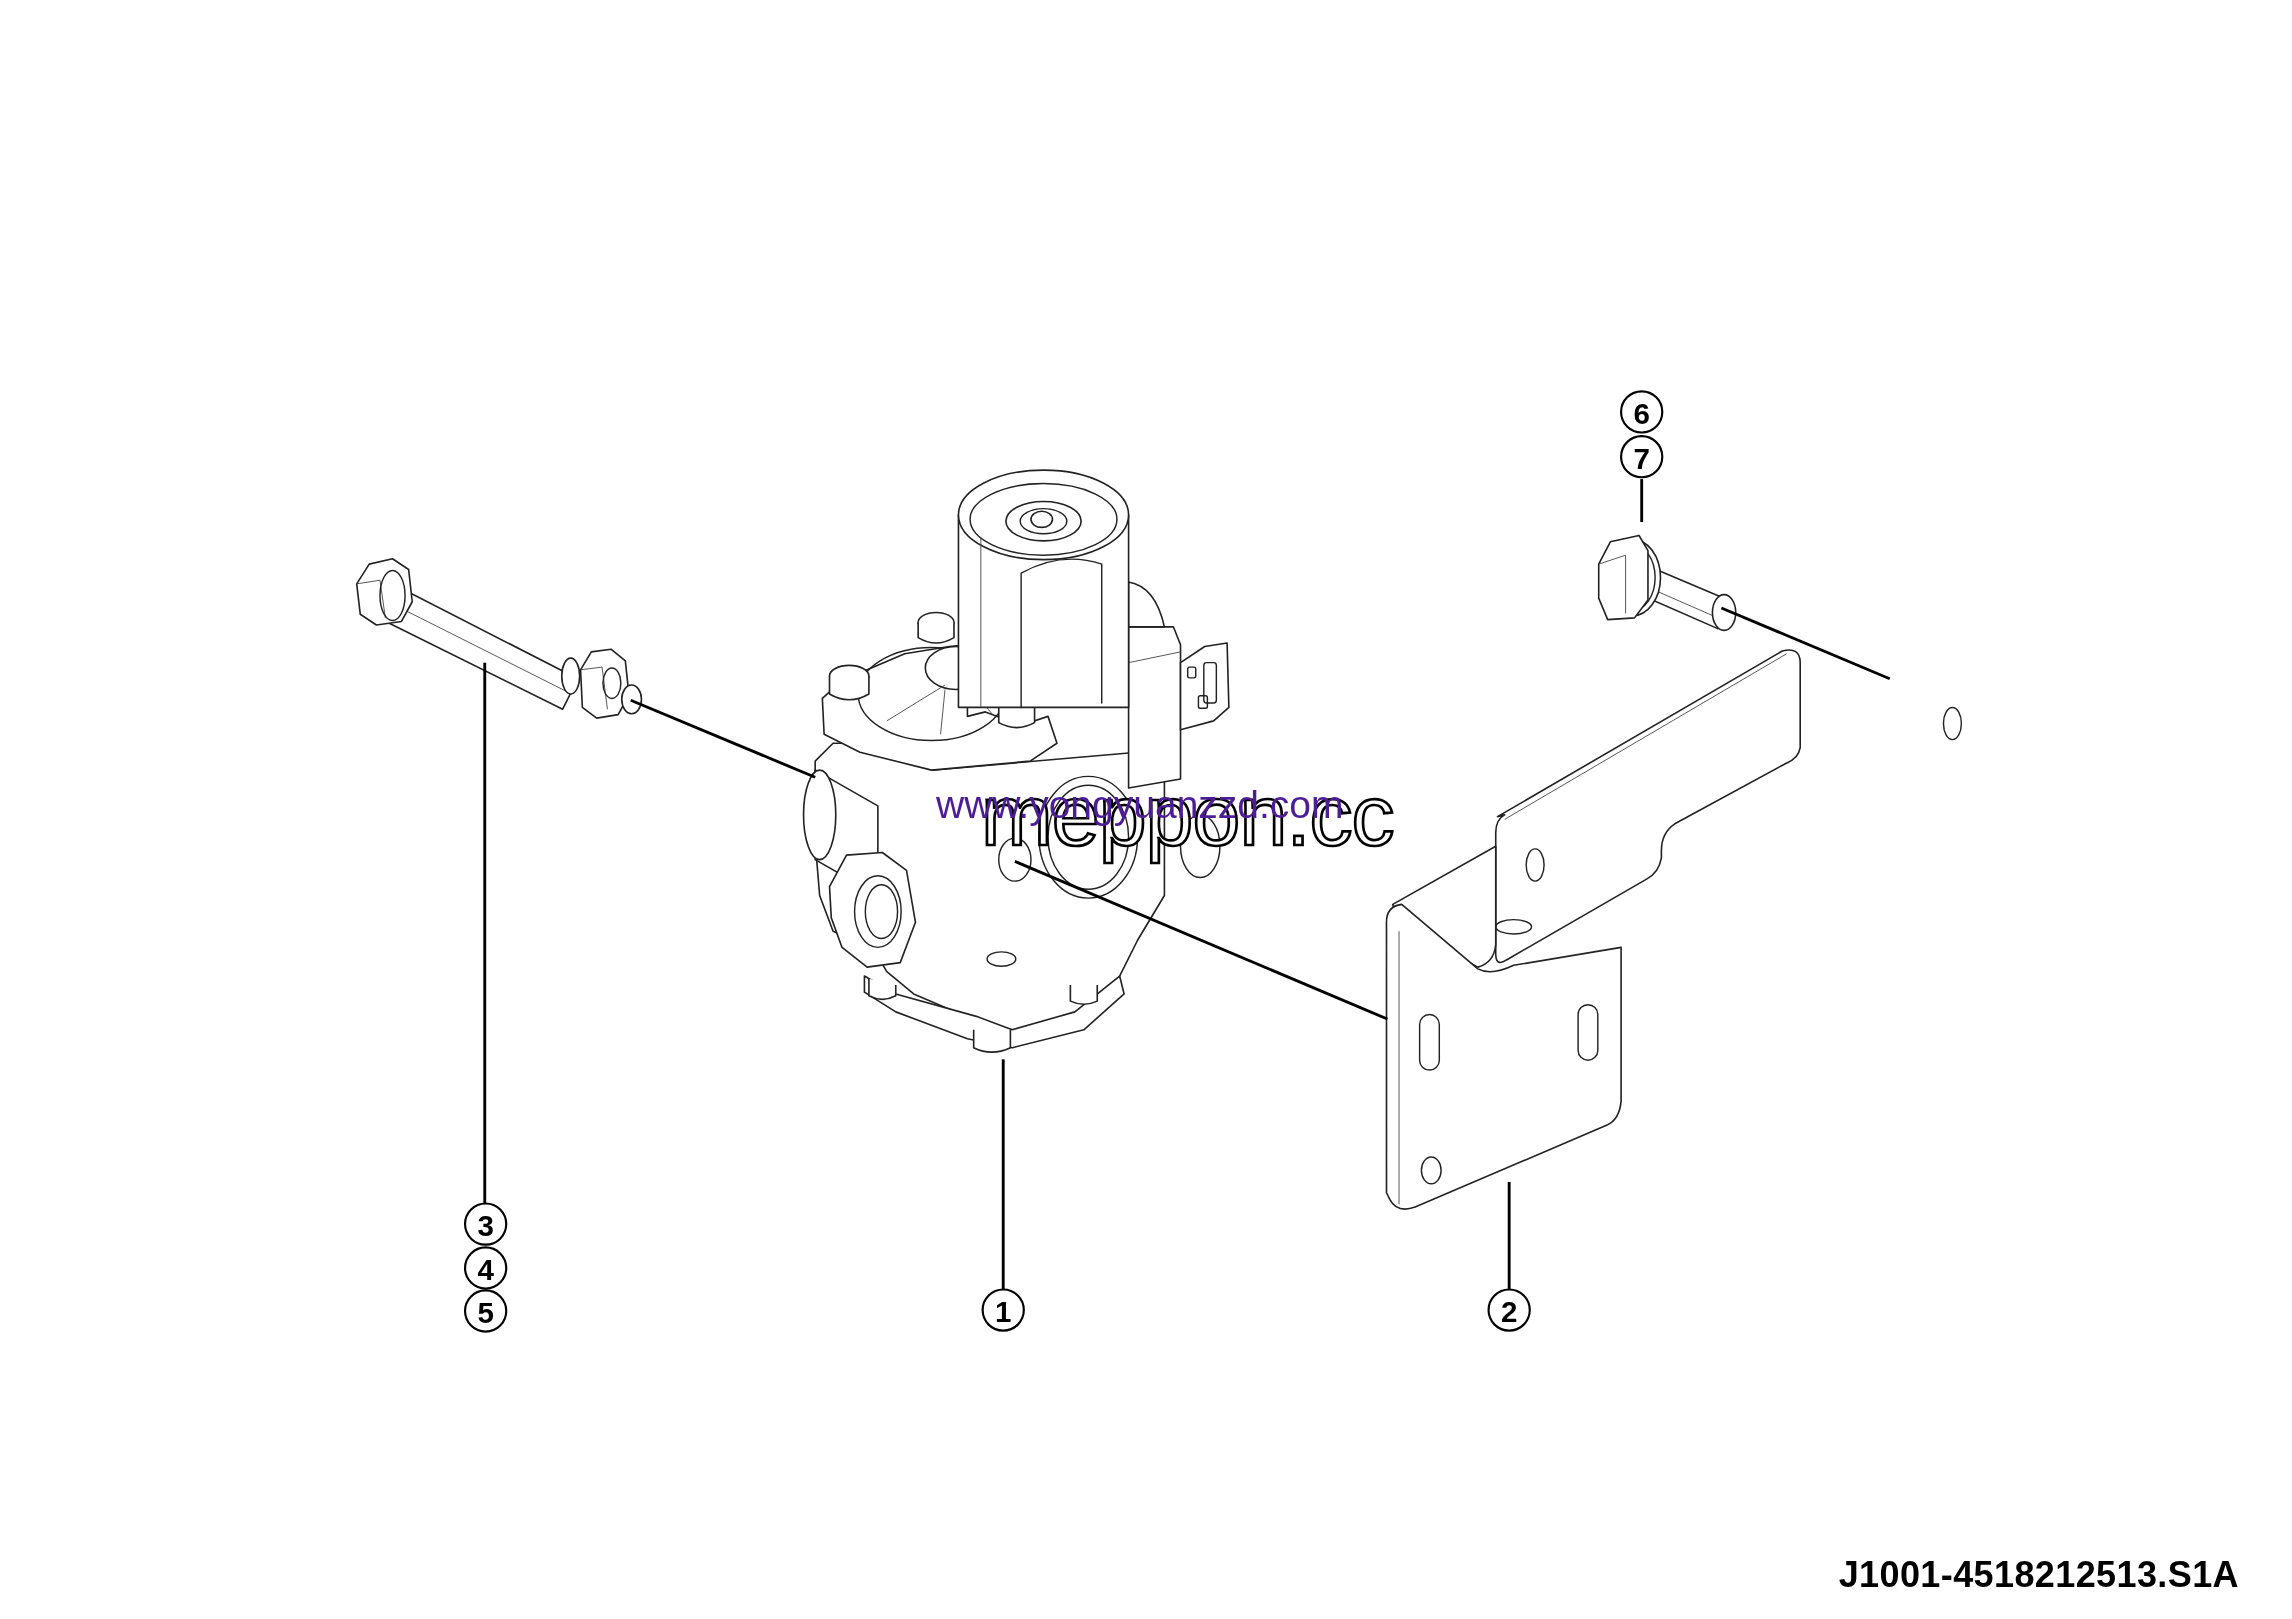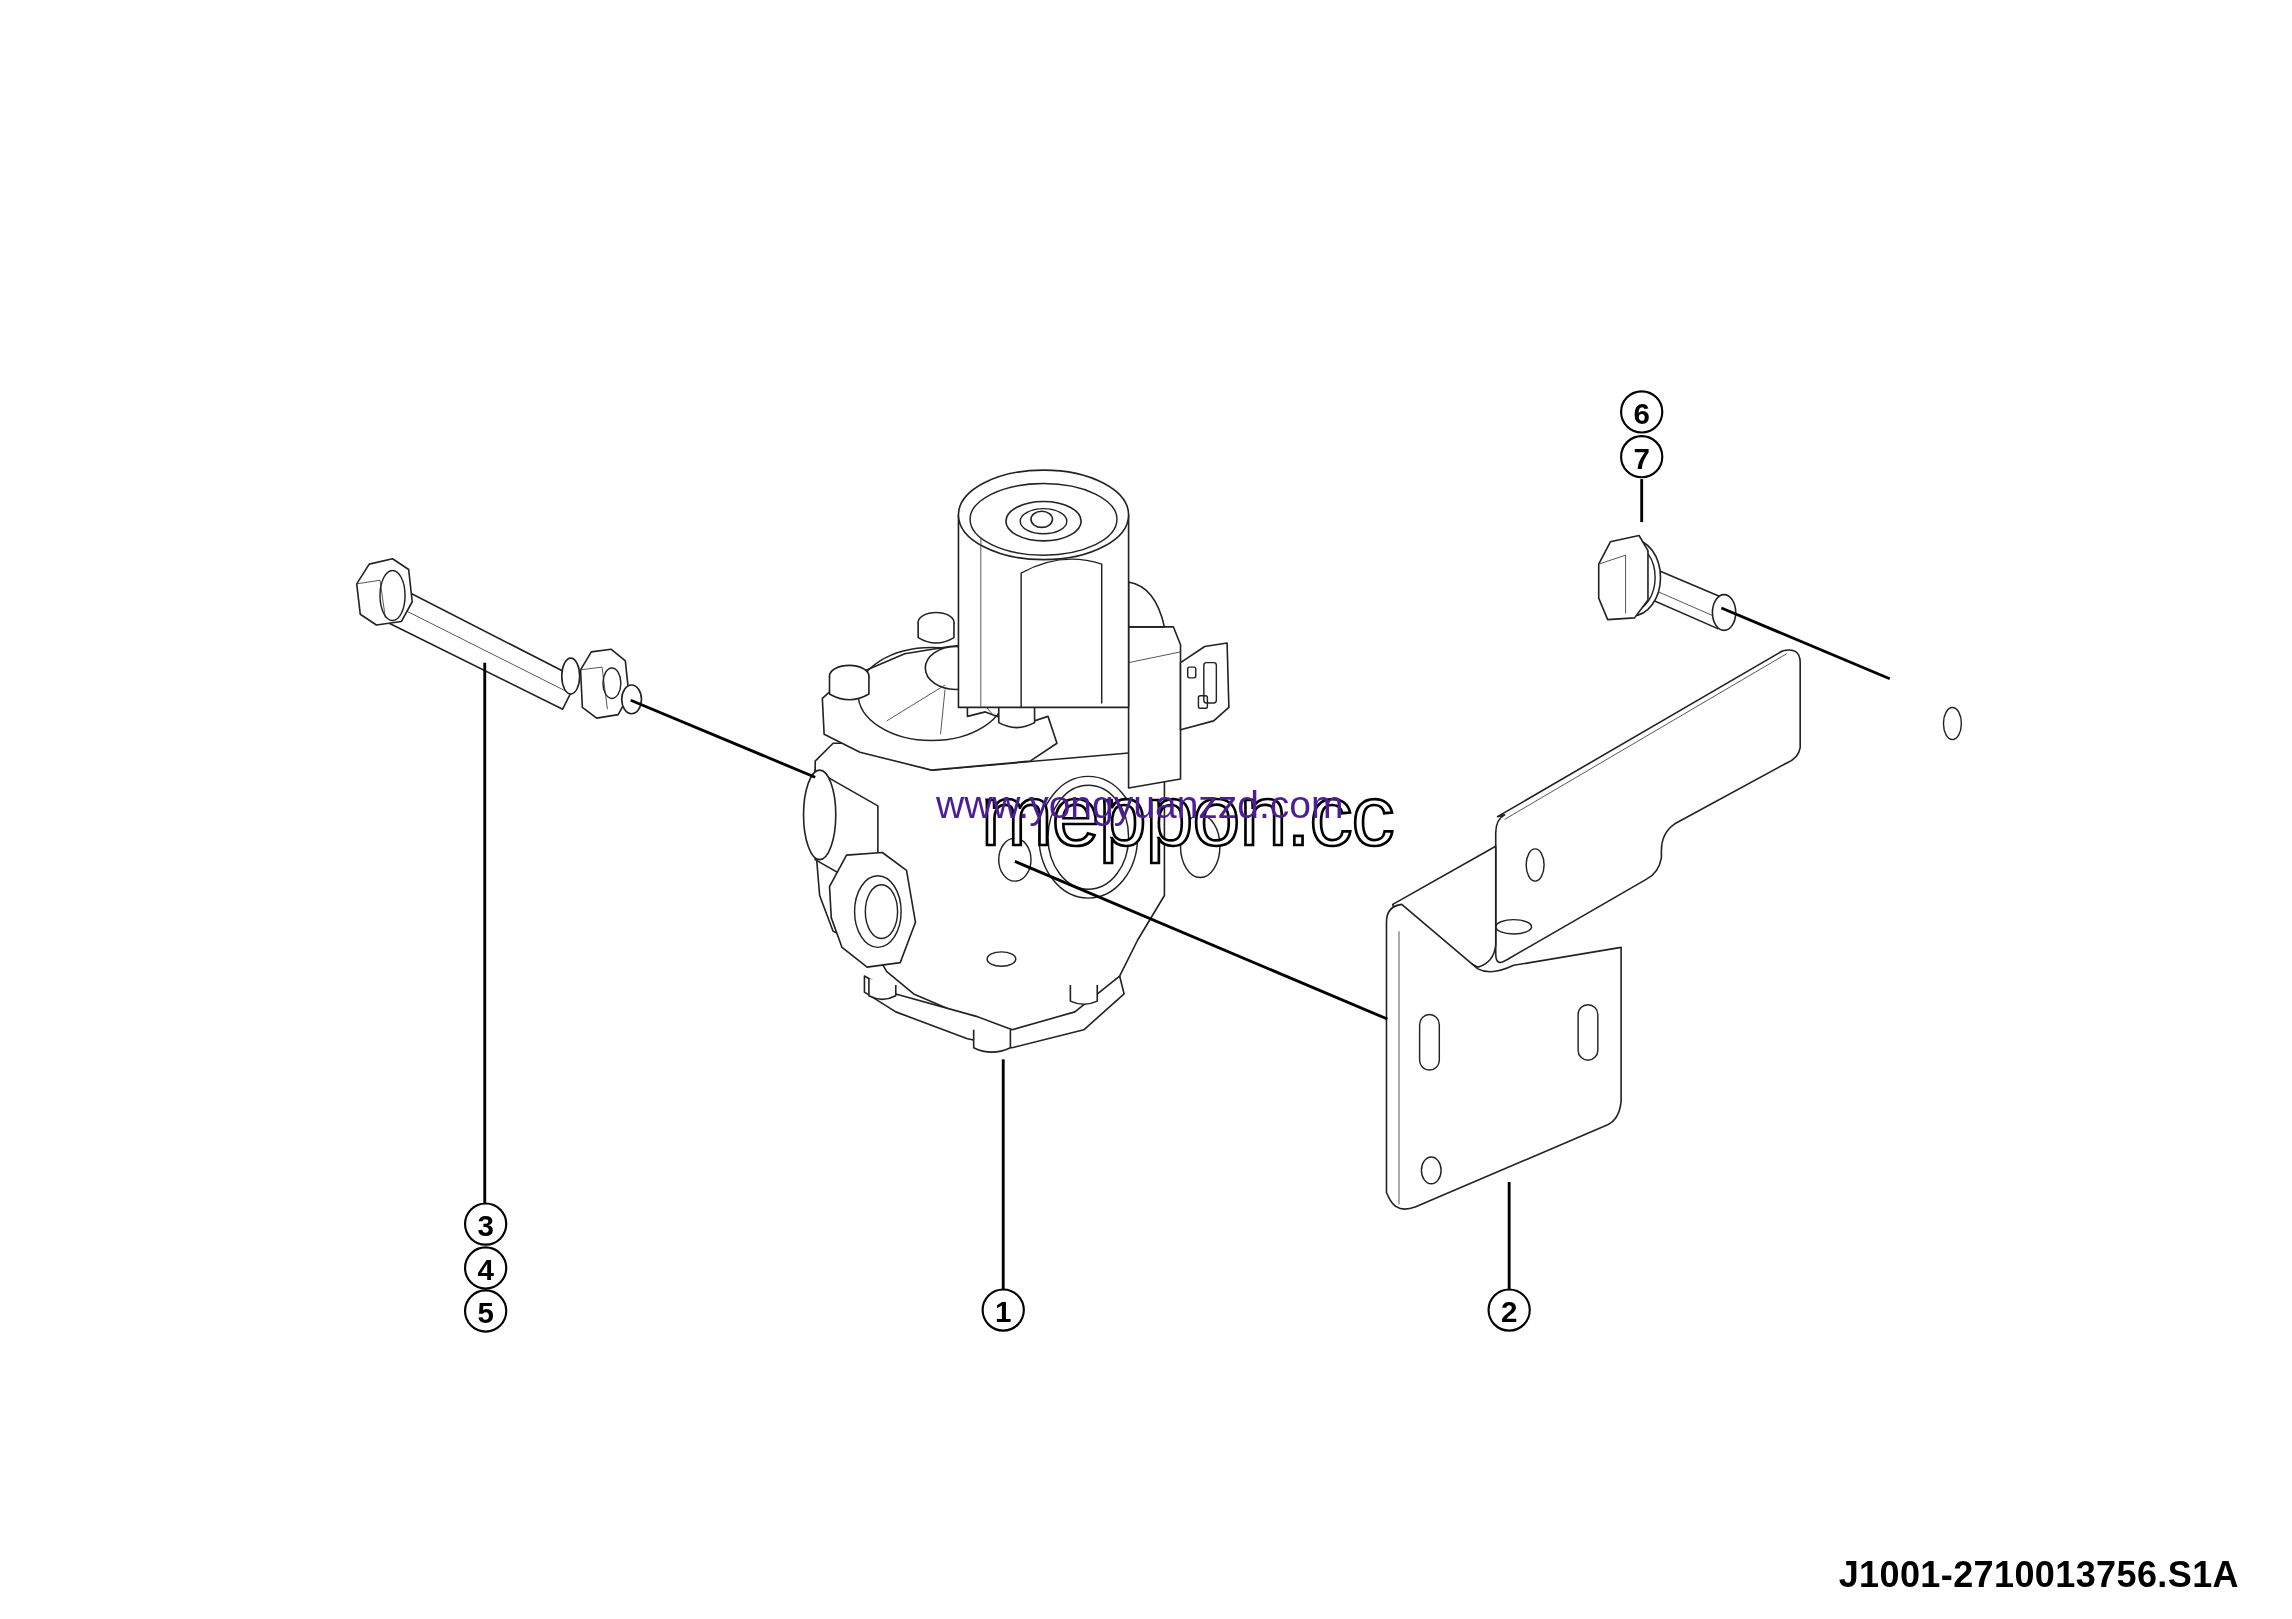--- a/index.html
+++ b/index.html
@@ -168,14 +168,14 @@
   </g>
   <g>
     <circle class="callout-circle" cx="1833" cy="510" r="23"></circle>
     <text class="callout-text" x="1833" y="512">7</text>
   </g>
 </svg>
 
 <div class="wm-outline">meppon.cc</div>
 <div class="wm-url" id="wm-url" style="color: #4c1d95;">www.yongyuanzzd.com</div>
 
-<div class="drawing-id">J1001-2710013756.S1A</div>
+<div class="drawing-id">J1001-4518212513.S1A</div>
 
 
 </body></html>

